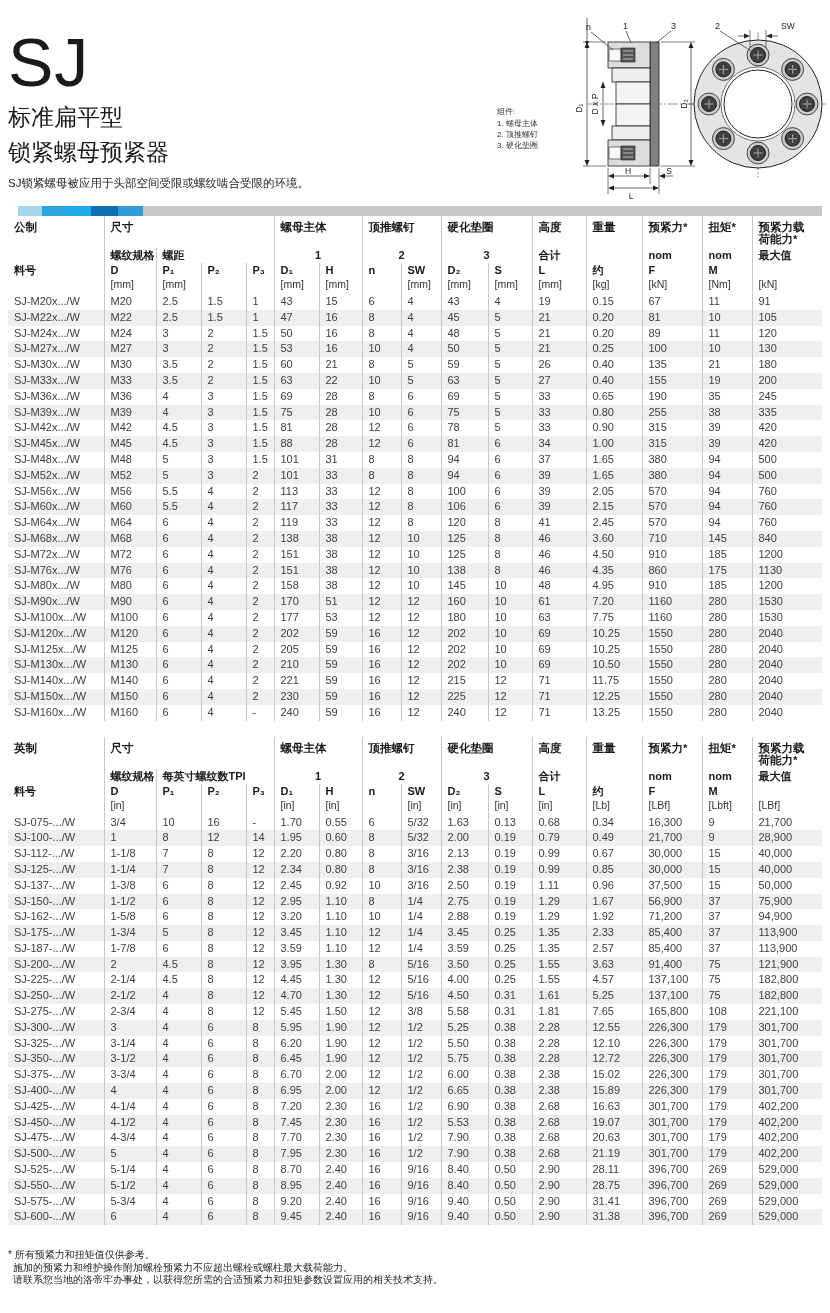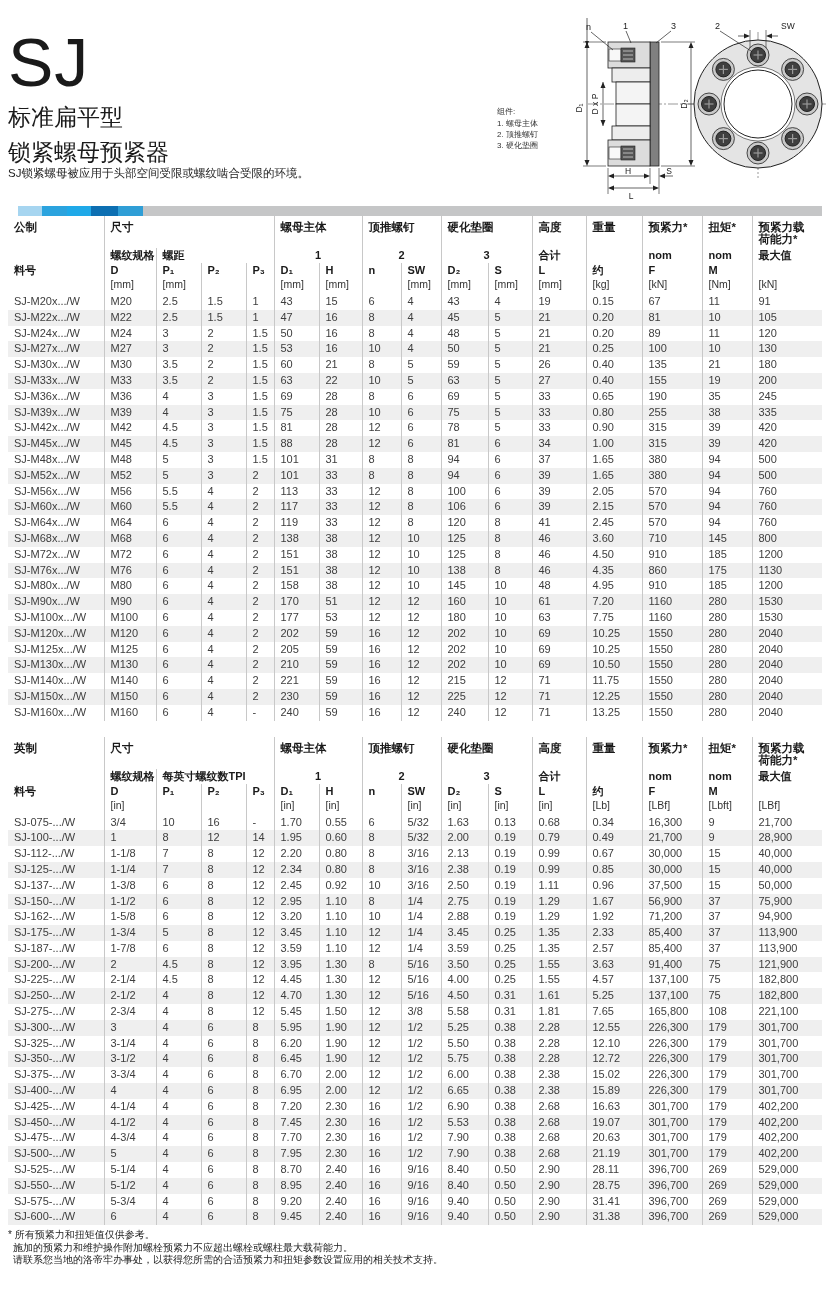--- a/index.html
+++ b/index.html
@@ -1,38 +1,38 @@
 <!DOCTYPE html>
 <html><head>
 <meta charset="utf-8">
 <style>
   html,body{margin:0;padding:0;background:#fff;}
   body{width:830px;height:1313px;font-family:"Liberation Sans","DejaVu Sans",sans-serif;color:#1a1a1a;position:relative;}
   .page{padding:0 8px;}
   .header{position:relative;height:206px;}
   .brand-title{padding-top:28px;font-size:68px;line-height:1;font-weight:200;letter-spacing:1px;}
   .subtitle{font-size:23px;line-height:1.22;margin-top:7px;font-weight:400;}
-  .desc{font-size:11.5px;color:#222;}
+  .desc{font-size:11.5px;margin-top:10px;color:#222;}
   .drawing{position:absolute;left:482px;top:18px;width:340px;height:185px;}
   .drawing svg{width:340px;height:185px;}
   .pixel-bar{height:10px;width:814px;display:flex;}
   .pixel-bar span{display:block;height:10px;}
   table{border-collapse:collapse;table-layout:fixed;width:814px;}
   th,td{padding:0 0 0 6px;text-align:left;overflow:hidden;white-space:nowrap;}
   .hr1 th{font-size:11.5px;font-weight:bold;vertical-align:top;padding-top:5px;white-space:pre-line;line-height:12px;height:27px;}
   .hr2 th{font-size:11px;font-weight:bold;height:15px;line-height:15px;}
   .hr3 th{font-size:11px;font-weight:bold;height:15px;line-height:15px;}
   .hr4 th{font-size:10.5px;font-weight:normal;height:16px;line-height:13px;vertical-align:top;color:#333;}
   th.bl{border-left:1px solid #c8c8c8;}
   th.ctr{text-align:center;padding-left:0;}
   tbody td{font-size:11px;line-height:15.8px;height:15.8px;color:#3d3d3d;border-left:1px solid #c8c8c8;}
   tbody td:first-child{border-left:none;}
   tbody tr:nth-child(even){background:#efefef;}
   .table-gap{height:16px;}
-  .footnotes{margin-top:4px;font-size:10px;line-height:12.5px;color:#222;}
+  .footnotes{margin-top:24px;font-size:10px;line-height:12.5px;color:#222;}
   .footnotes .indent{padding-left:5px;}
   .legend-text{font-size:8px;fill:#333;}
   .dim-text{font-size:8.5px;fill:#222;}
   .part-text{font-size:9px;fill:#222;}
 </style>
 </head>
 <body>
 
 <div class="page">
 
@@ -564,21 +564,21 @@
           <td>138</td>
           <td>38</td>
           <td>12</td>
           <td>10</td>
           <td>125</td>
           <td>8</td>
           <td>46</td>
           <td>3.60</td>
           <td>710</td>
           <td>145</td>
-          <td>800</td>
+          <td>840</td>
         </tr>
         <tr>
           <td>SJ-M72x.../W</td>
           <td>M72</td>
           <td>6</td>
           <td>4</td>
           <td>2</td>
           <td>151</td>
           <td>38</td>
           <td>12</td>

